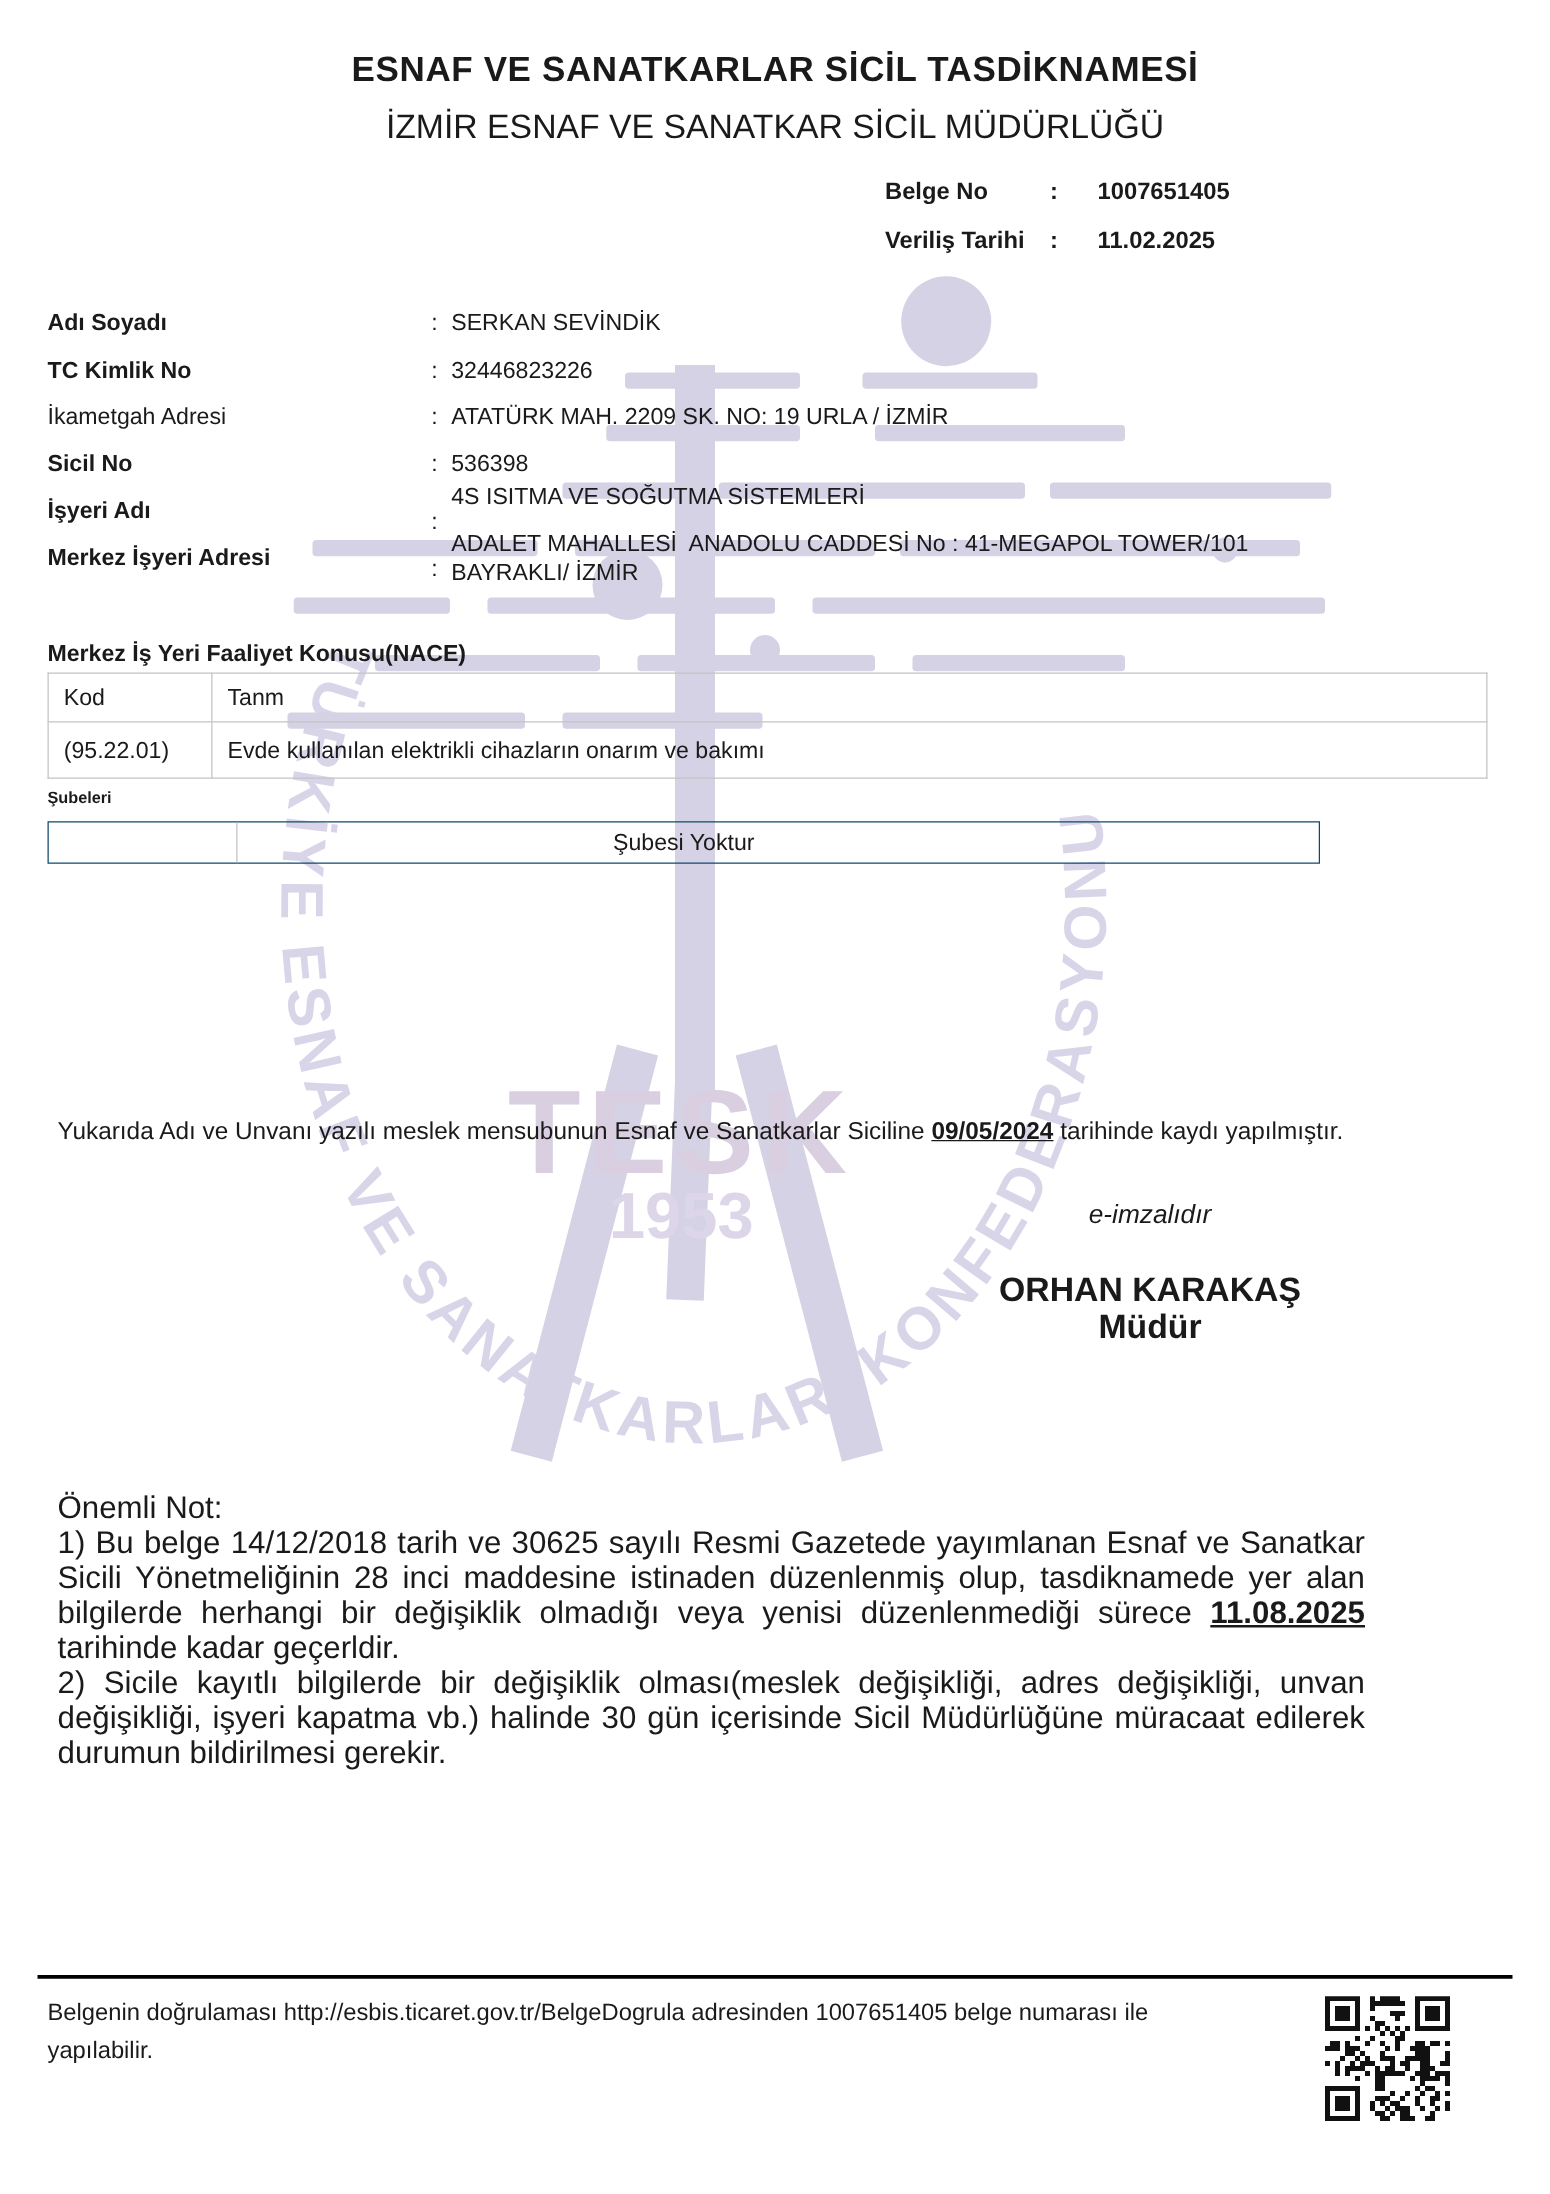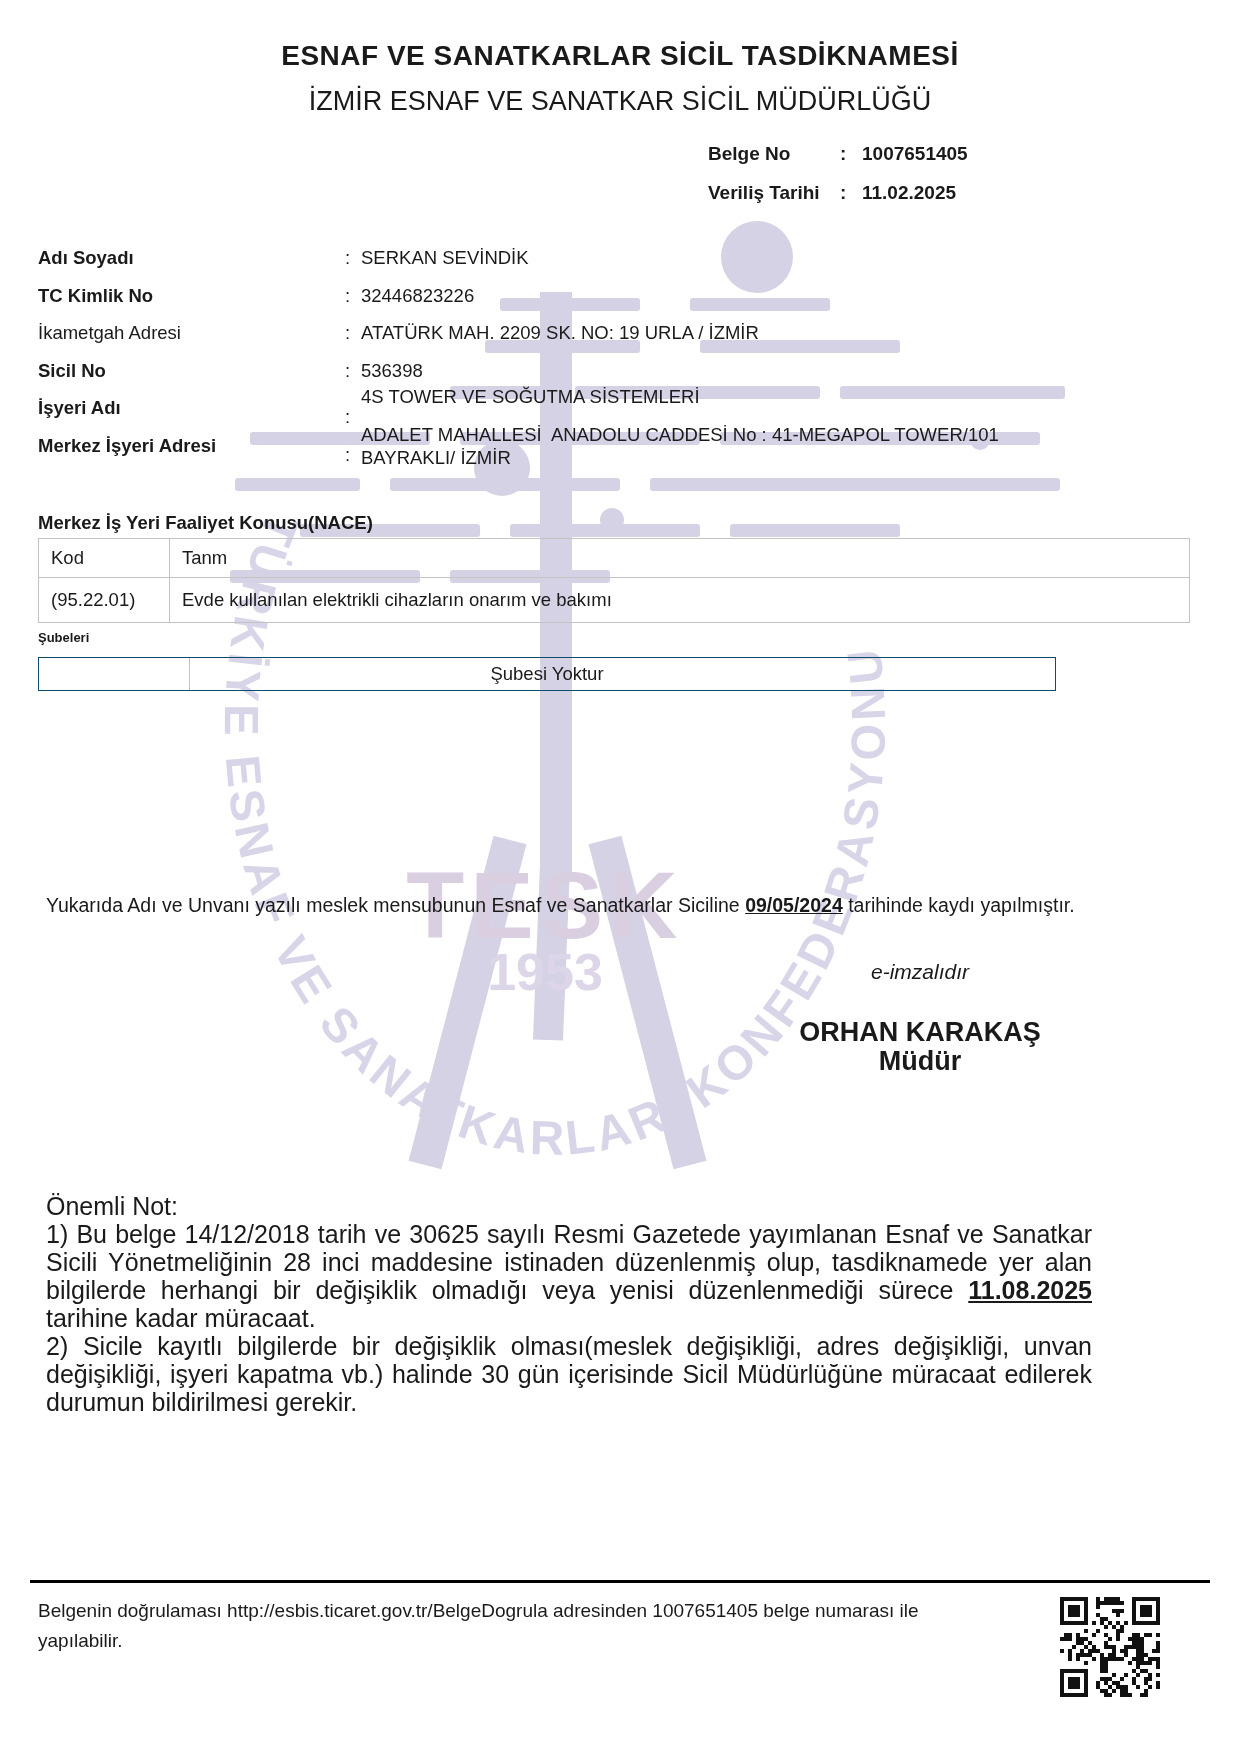--- a/index.html
+++ b/index.html
@@ -12,21 +12,21 @@
 
   .doc-title{position:absolute;top:40px;left:0;width:100%;text-align:center;
     font-size:28px;font-weight:bold;letter-spacing:.5px;}
   .doc-subtitle{position:absolute;top:86px;left:0;width:100%;text-align:center;
     font-size:27px;font-weight:normal;}
 
   .meta{position:absolute;top:142px;left:708px;font-size:19px;font-weight:bold;}
   .meta-row{display:flex;margin-bottom:15px;line-height:24px;}
   .meta-label{width:132px;}
   .meta-colon{width:22px;text-align:left;}
-  .meta-value{white-space:nowrap;}
+  .meta-value{white-space:nowrap;margin-left:16px;}
 
   .fields{position:absolute;top:246px;left:38px;width:1018px;font-size:18.5px;}
   .field-row{display:flex;margin-bottom:14.5px;line-height:23px;}
   .field-label{width:307px;flex:none;}
   .field-colon{width:16px;flex:none;}
   .field-value{flex:1;white-space:pre-wrap;}
   .bold{font-weight:bold;}
   .row-shift .field-value{transform:translateY(-11px);}
   .row-shift .field-colon{transform:translateY(9px);}
   .row-last{margin-top:10px;}
@@ -143,21 +143,21 @@
         <span class="field-value">ATATÜRK MAH. 2209 SK. NO: 19 URLA / İZMİR</span>
       </div>
       <div class="field-row">
         <span class="field-label bold">Sicil No</span>
         <span class="field-colon">:</span>
         <span class="field-value">536398</span>
       </div>
       <div class="field-row row-shift">
         <span class="field-label bold">İşyeri Adı</span>
         <span class="field-colon">:</span>
-        <span class="field-value">4S TOWER VE SOĞUTMA SİSTEMLERİ</span>
+        <span class="field-value">4S ISITMA VE SOĞUTMA SİSTEMLERİ</span>
       </div>
       <div class="field-row row-shift row-last">
         <span class="field-label bold">Merkez İşyeri Adresi</span>
         <span class="field-colon">:</span>
         <span class="field-value">ADALET MAHALLESİ  ANADOLU CADDESİ No : 41-MEGAPOL TOWER/101 BAYRAKLI/ İZMİR</span>
       </div>
     </div>
 
     <div class="nace-title">Merkez İş Yeri Faaliyet Konusu(NACE)</div>
     <table class="nace-table">
@@ -182,21 +182,21 @@
     <p class="registration"><span>Yukarıda Adı ve Unvanı yazılı meslek mensubunun Esnaf ve Sanatkarlar Siciline </span><span class="bu">09/05/2024</span><span> tarihinde kaydı yapılmıştır.</span></p>
 
     <div class="esign">e-imzalıdır</div>
     <div class="signer">
       <div>ORHAN KARAKAŞ</div>
       <div>Müdür</div>
     </div>
 
     <div class="notes">
       <p class="nt">Önemli Not:</p>
-      <p><span>1) Bu belge 14/12/2018 tarih ve 30625 sayılı Resmi Gazetede yayımlanan Esnaf ve Sanatkar Sicili Yönetmeliğinin 28 inci maddesine istinaden düzenlenmiş olup, tasdiknamede yer alan bilgilerde herhangi bir değişiklik olmadığı veya yenisi düzenlenmediği sürece </span><span class="bu">11.08.2025</span><span> tarihine kadar müracaat.</span></p>
+      <p><span>1) Bu belge 14/12/2018 tarih ve 30625 sayılı Resmi Gazetede yayımlanan Esnaf ve Sanatkar Sicili Yönetmeliğinin 28 inci maddesine istinaden düzenlenmiş olup, tasdiknamede yer alan bilgilerde herhangi bir değişiklik olmadığı veya yenisi düzenlenmediği sürece </span><span class="bu">11.08.2025</span><span> tarihinde kadar geçerldir.</span></p>
       <p>2) Sicile kayıtlı bilgilerde bir değişiklik olması(meslek değişikliği, adres değişikliği, unvan değişikliği, işyeri kapatma vb.) halinde 30 gün içerisinde Sicil Müdürlüğüne müracaat edilerek durumun bildirilmesi gerekir.</p>
     </div>
 
     <div class="footer-rule"></div>
     <div class="footer-text">Belgenin doğrulaması http://esbis.ticaret.gov.tr/BelgeDogrula adresinden 1007651405 belge numarası ile yapılabilir.</div>
     <div class="qr"><svg xmlns="http://www.w3.org/2000/svg" width="100" height="100" viewBox="0 0 100 100" shape-rendering="crispEdges">
           <path d="M0,0h4v4h-4zM0,4h4v4h-4zM0,8h4v4h-4zM0,12h4v4h-4zM0,16h4v4h-4zM0,20h4v4h-4zM0,24h4v4h-4zM4,0h4v4h-4zM4,24h4v4h-4zM8,0h4v4h-4zM8,8h4v4h-4zM8,12h4v4h-4zM8,16h4v4h-4zM8,24h4v4h-4zM12,0h4v4h-4zM12,8h4v4h-4zM12,12h4v4h-4zM12,16h4v4h-4zM12,24h4v4h-4zM16,0h4v4h-4zM16,8h4v4h-4zM16,12h4v4h-4zM16,16h4v4h-4zM16,24h4v4h-4zM20,0h4v4h-4zM20,24h4v4h-4zM24,0h4v4h-4zM24,4h4v4h-4zM24,8h4v4h-4zM24,12h4v4h-4zM24,16h4v4h-4zM24,20h4v4h-4zM24,24h4v4h-4zM72,0h4v4h-4zM72,4h4v4h-4zM72,8h4v4h-4zM72,12h4v4h-4zM72,16h4v4h-4zM72,20h4v4h-4zM72,24h4v4h-4zM76,0h4v4h-4zM76,24h4v4h-4zM80,0h4v4h-4zM80,8h4v4h-4zM80,12h4v4h-4zM80,16h4v4h-4zM80,24h4v4h-4zM84,0h4v4h-4zM84,8h4v4h-4zM84,12h4v4h-4zM84,16h4v4h-4zM84,24h4v4h-4zM88,0h4v4h-4zM88,8h4v4h-4zM88,12h4v4h-4zM88,16h4v4h-4zM88,24h4v4h-4zM92,0h4v4h-4zM92,24h4v4h-4zM96,0h4v4h-4zM96,4h4v4h-4zM96,8h4v4h-4zM96,12h4v4h-4zM96,16h4v4h-4zM96,20h4v4h-4zM96,24h4v4h-4zM0,72h4v4h-4zM0,76h4v4h-4zM0,80h4v4h-4zM0,84h4v4h-4zM0,88h4v4h-4zM0,92h4v4h-4zM0,96h4v4h-4zM4,72h4v4h-4zM4,96h4v4h-4zM8,72h4v4h-4zM8,80h4v4h-4zM8,84h4v4h-4zM8,88h4v4h-4zM8,96h4v4h-4zM12,72h4v4h-4zM12,80h4v4h-4zM12,84h4v4h-4zM12,88h4v4h-4zM12,96h4v4h-4zM16,72h4v4h-4zM16,80h4v4h-4zM16,84h4v4h-4zM16,88h4v4h-4zM16,96h4v4h-4zM20,72h4v4h-4zM20,96h4v4h-4zM24,72h4v4h-4zM24,76h4v4h-4zM24,80h4v4h-4zM24,84h4v4h-4zM24,88h4v4h-4zM24,92h4v4h-4zM24,96h4v4h-4zM32,24h4v4h-4zM24,32h4v4h-4zM40,24h4v4h-4zM24,40h4v4h-4zM48,24h4v4h-4zM24,48h4v4h-4zM56,24h4v4h-4zM24,56h4v4h-4zM64,24h4v4h-4zM24,64h4v4h-4zM36,0h4v4h-4zM44,0h4v4h-4zM48,0h4v4h-4zM52,0h4v4h-4zM56,0h4v4h-4zM36,4h4v4h-4zM40,4h4v4h-4zM44,4h4v4h-4zM48,4h4v4h-4zM52,4h4v4h-4zM56,4h4v4h-4zM60,4h4v4h-4zM36,8h4v4h-4zM52,12h4v4h-4zM56,12h4v4h-4zM60,12h4v4h-4zM36,16h4v4h-4zM56,16h4v4h-4zM40,20h4v4h-4zM44,20h4v4h-4zM44,28h4v4h-4zM52,28h4v4h-4zM60,28h4v4h-4zM36,32h4v4h-4zM56,32h4v4h-4zM60,32h4v4h-4zM4,36h4v4h-4zM8,36h4v4h-4zM16,36h4v4h-4zM32,36h4v4h-4zM44,36h4v4h-4zM56,36h4v4h-4zM72,36h4v4h-4zM76,36h4v4h-4zM84,36h4v4h-4zM88,36h4v4h-4zM96,36h4v4h-4zM0,40h4v4h-4zM4,40h4v4h-4zM8,40h4v4h-4zM16,40h4v4h-4zM20,40h4v4h-4zM48,40h4v4h-4zM56,40h4v4h-4zM68,40h4v4h-4zM72,40h4v4h-4zM76,40h4v4h-4zM80,40h4v4h-4zM16,44h4v4h-4zM20,44h4v4h-4zM28,44h4v4h-4zM44,44h4v4h-4zM72,44h4v4h-4zM76,44h4v4h-4zM80,44h4v4h-4zM96,44h4v4h-4zM12,48h4v4h-4zM32,48h4v4h-4zM44,48h4v4h-4zM48,48h4v4h-4zM52,48h4v4h-4zM64,48h4v4h-4zM68,48h4v4h-4zM72,48h4v4h-4zM76,48h4v4h-4zM80,48h4v4h-4zM96,48h4v4h-4zM0,52h4v4h-4zM8,52h4v4h-4zM20,52h4v4h-4zM28,52h4v4h-4zM32,52h4v4h-4zM36,52h4v4h-4zM52,52h4v4h-4zM60,52h4v4h-4zM64,52h4v4h-4zM76,52h4v4h-4zM80,52h4v4h-4zM92,52h4v4h-4zM96,52h4v4h-4zM8,56h4v4h-4zM16,56h4v4h-4zM20,56h4v4h-4zM28,56h4v4h-4zM40,56h4v4h-4zM48,56h4v4h-4zM52,56h4v4h-4zM64,56h4v4h-4zM76,56h4v4h-4zM80,56h4v4h-4zM84,56h4v4h-4zM8,60h4v4h-4zM16,60h4v4h-4zM32,60h4v4h-4zM40,60h4v4h-4zM44,60h4v4h-4zM48,60h4v4h-4zM52,60h4v4h-4zM56,60h4v4h-4zM60,60h4v4h-4zM72,60h4v4h-4zM76,60h4v4h-4zM80,60h4v4h-4zM88,60h4v4h-4zM92,60h4v4h-4zM96,60h4v4h-4zM40,64h4v4h-4zM44,64h4v4h-4zM68,64h4v4h-4zM76,64h4v4h-4zM80,64h4v4h-4zM84,64h4v4h-4zM88,64h4v4h-4zM96,64h4v4h-4zM40,68h4v4h-4zM44,68h4v4h-4zM76,68h4v4h-4zM96,68h4v4h-4zM40,72h4v4h-4zM44,72h4v4h-4zM72,72h4v4h-4zM80,72h4v4h-4zM84,72h4v4h-4zM52,76h4v4h-4zM64,76h4v4h-4zM76,76h4v4h-4zM88,76h4v4h-4zM96,76h4v4h-4zM40,80h4v4h-4zM44,80h4v4h-4zM48,80h4v4h-4zM60,80h4v4h-4zM72,80h4v4h-4zM84,80h4v4h-4zM88,80h4v4h-4zM36,84h4v4h-4zM44,84h4v4h-4zM52,84h4v4h-4zM56,84h4v4h-4zM72,84h4v4h-4zM84,84h4v4h-4zM96,84h4v4h-4zM36,88h4v4h-4zM48,88h4v4h-4zM56,88h4v4h-4zM60,88h4v4h-4zM64,88h4v4h-4zM76,88h4v4h-4zM88,88h4v4h-4zM96,88h4v4h-4zM40,92h4v4h-4zM44,92h4v4h-4zM52,92h4v4h-4zM60,92h4v4h-4zM64,92h4v4h-4zM84,92h4v4h-4zM44,96h4v4h-4zM48,96h4v4h-4zM60,96h4v4h-4zM64,96h4v4h-4zM68,96h4v4h-4zM80,96h4v4h-4zM84,96h4v4h-4z" fill="#111"></path>
         </svg></div>
 
   </div>

